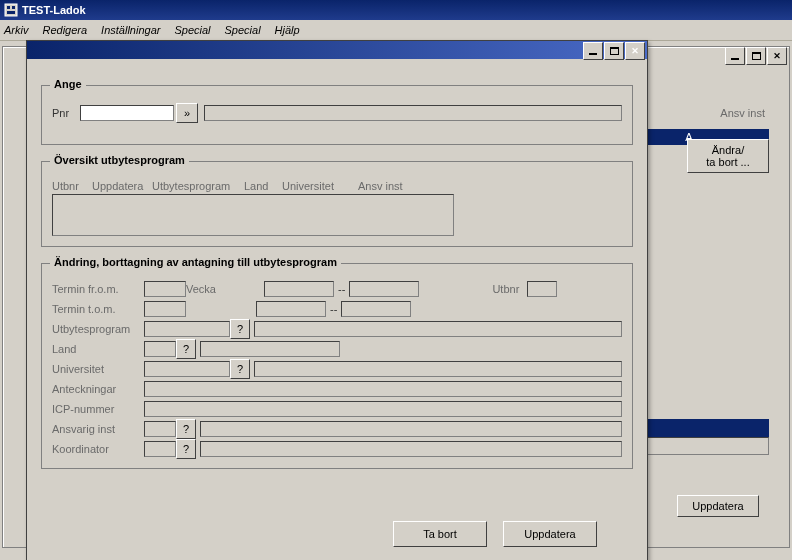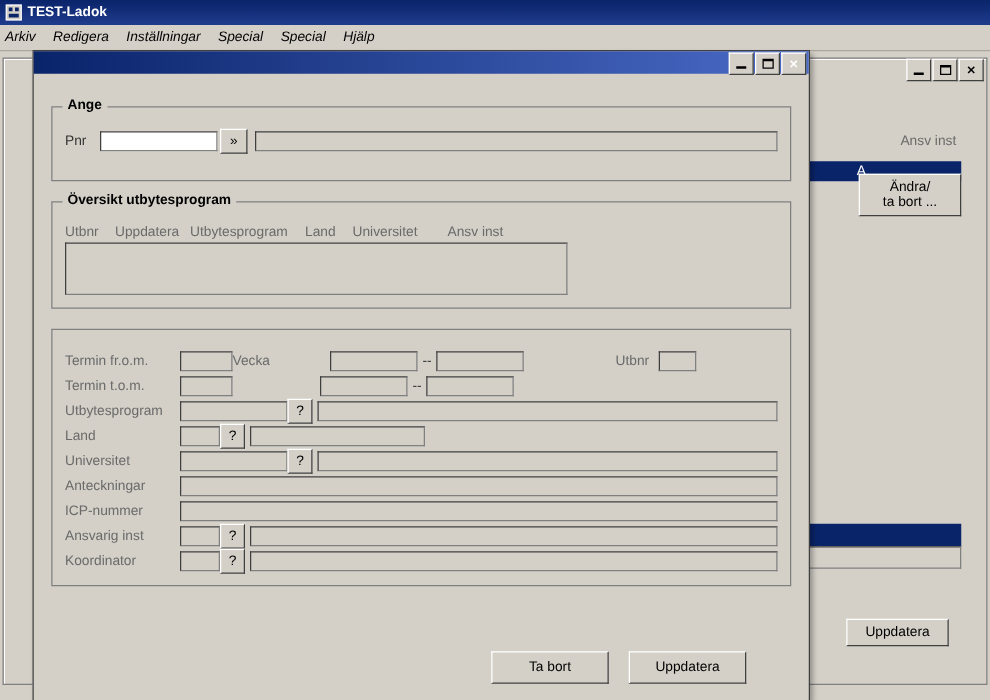--- a/index.html
+++ b/index.html
@@ -132,20 +132,21 @@
             <span style="width:54px;">Uppdatera</span>
             <span style="width:86px;">Utbytesprogram</span>
             <span style="width:32px;">Land</span>
             <span style="width:70px;">Universitet</span>
             <span>Ansv inst</span>
           </div>
           <div class="ov-list" style="width:400px;"></div>
         </div>
 
         <div class="groupbox" style="padding-bottom:8px;">
+          <div class="gb-title">Ändring, borttagning av antagning till utbytesprogram</div>
 
           <div class="ch-row">
             <div class="ch-lbl">Termin fr.o.m.</div>
             <div class="fbox" style="width:42px;"></div>
             <div class="ch-lbl" style="width:70px;text-align:left;padding-right:8px;">Vecka</div>
             <div class="fbox" style="width:70px;"></div>
             <span class="sep">--</span>
             <div class="fbox" style="width:70px;"></div>
             <div class="ch-lbl" style="width:100px;text-align:right;padding-right:8px;">Utbnr</div>
             <div class="fbox" style="width:30px;"></div>

